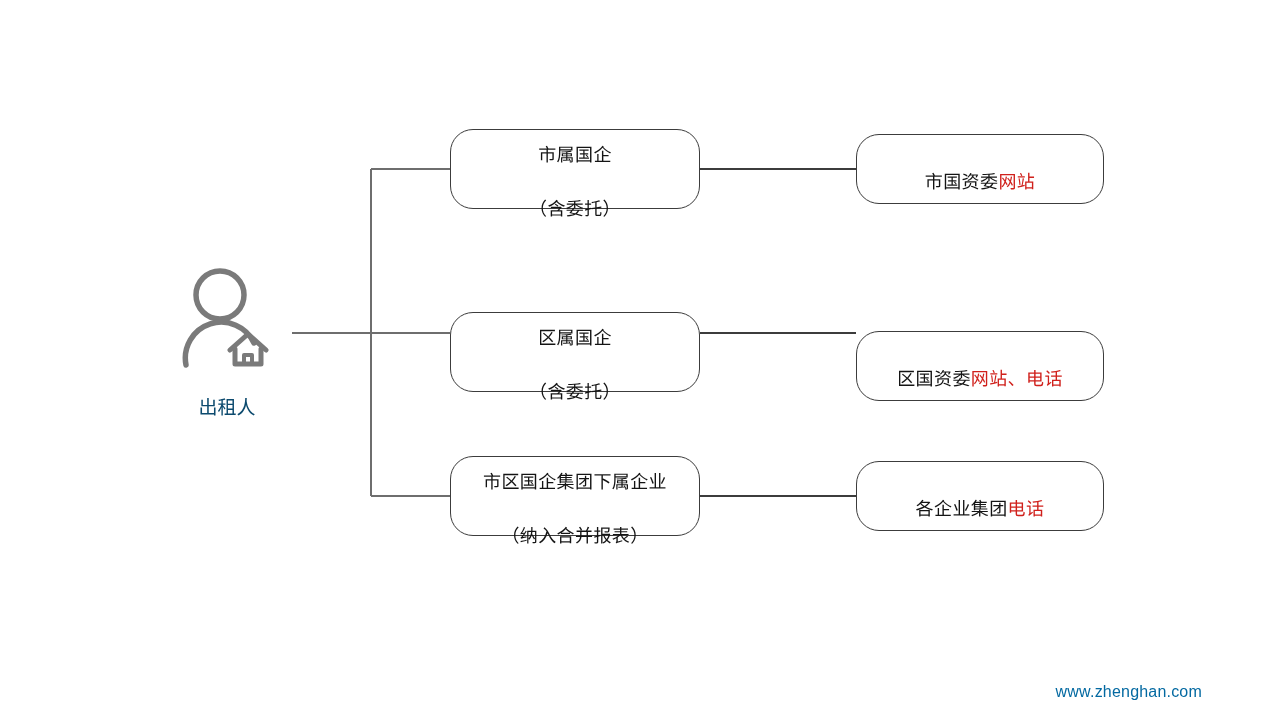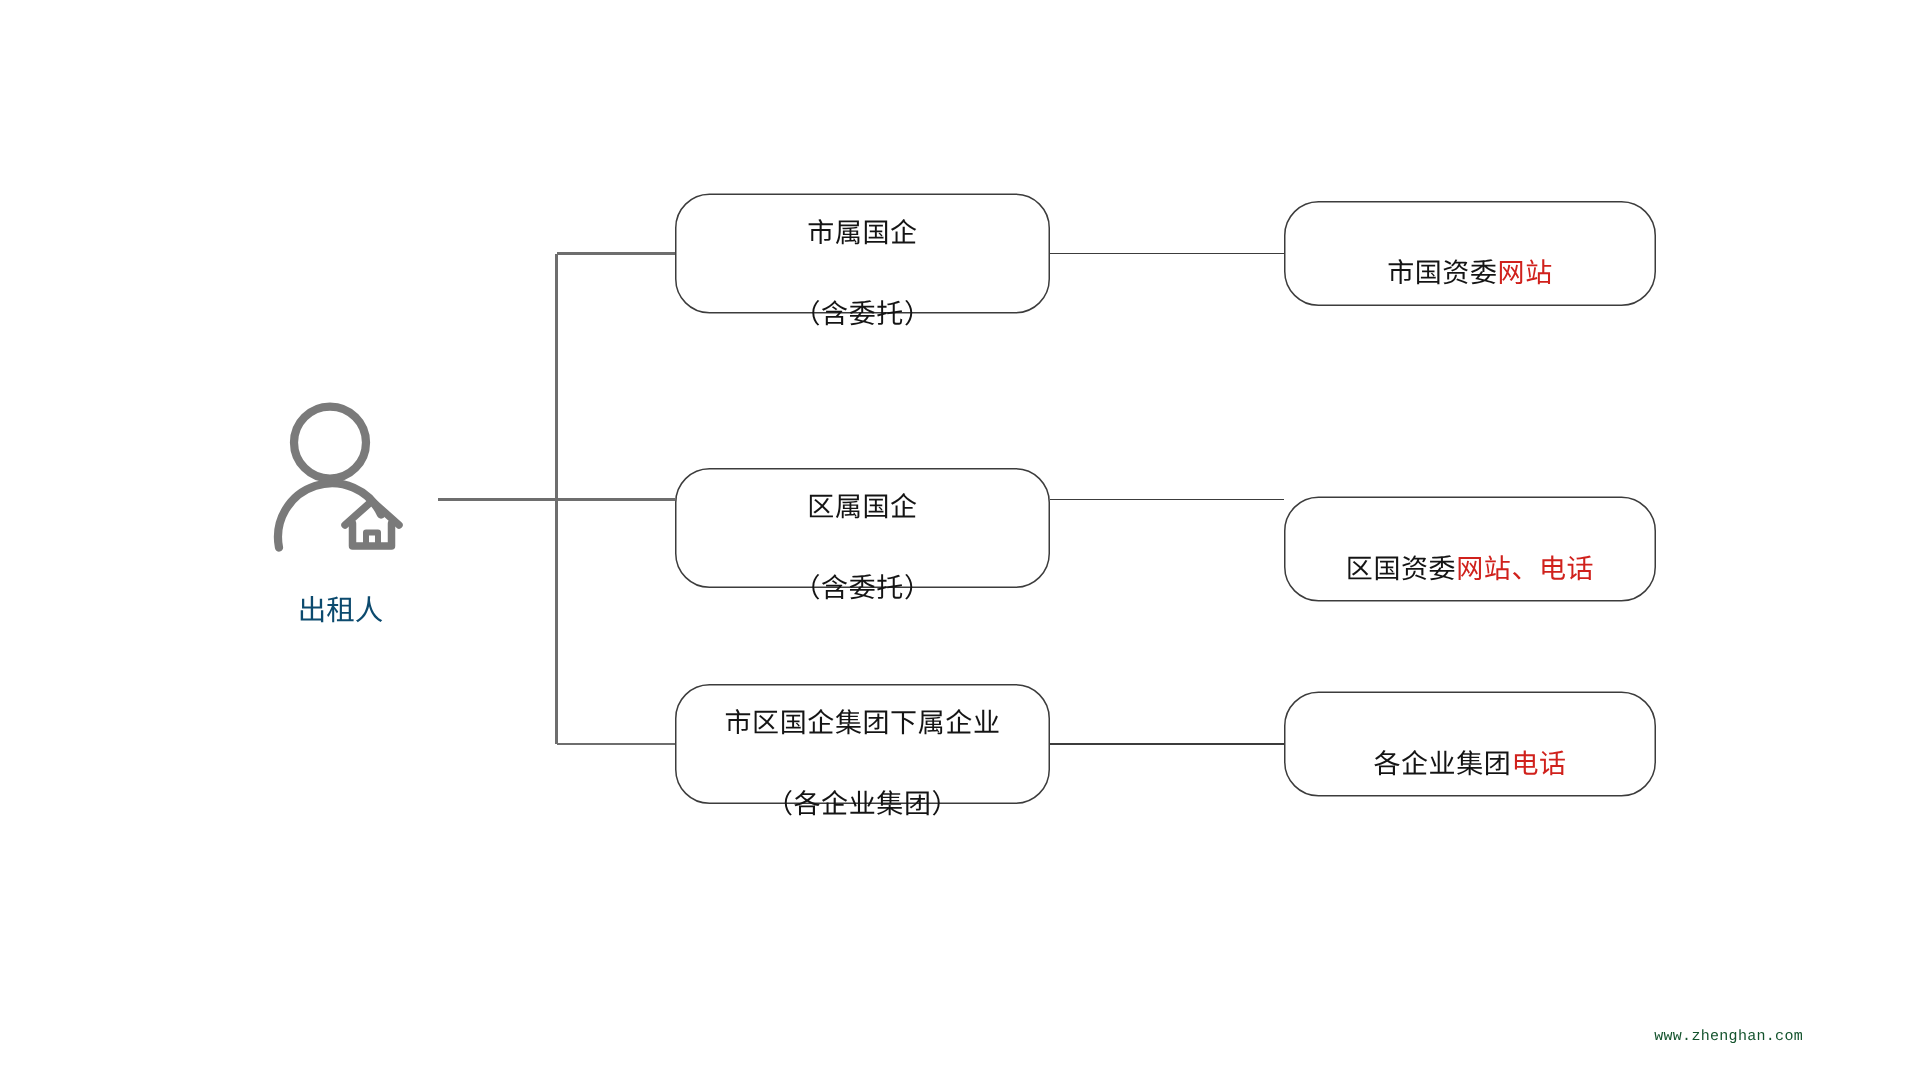--- a/index.html
+++ b/index.html
@@ -96,25 +96,25 @@
 
   .row1-right { top: 134px; }
   .row2-right { top: 298px; margin-top: 33px; }
   .row3-right { top: 461px; }
 
   
   .watermark {
     position: absolute;
     right: 78px;
     bottom: 20px;
-    font-size: 10px;
+    font-size: 16px;
     line-height: 16px;
-    color: #14532d;
+    color: #0369a1;
     letter-spacing: 0.2px;
-    font-family: Liberation Mono, monospace;
+    font-family: Liberation Sans, sans-serif;
     white-space: nowrap;
   }
 </style>
 </head>
 <body>
 
 <div id="canvas">
 
   <svg id="connectors" viewBox="0 0 1280 720" width="1280" height="720" xmlns="http://www.w3.org/2000/svg">
     <g stroke="#6e6e6e" stroke-width="1.6" fill="none" shape-rendering="crispEdges">
@@ -157,21 +157,21 @@
   <div class="node col-mid row2-mid">
     <div class="node-text">
       <span>区属国企</span><br>
       <span>（含委托）</span>
     </div>
   </div>
 
   <div class="node col-mid row3-mid">
     <div class="node-text">
       <span>市区国企集团下属企业</span><br>
-      <span>（各企业集团）</span>
+      <span>（纳入合并报表）</span>
     </div>
   </div>
 
   <div class="node col-right row1-right">
     <div class="node-text">
       <span>市国资委</span><span class="hl">网站</span>
     </div>
   </div>
 
   <div class="node col-right row2-right">

